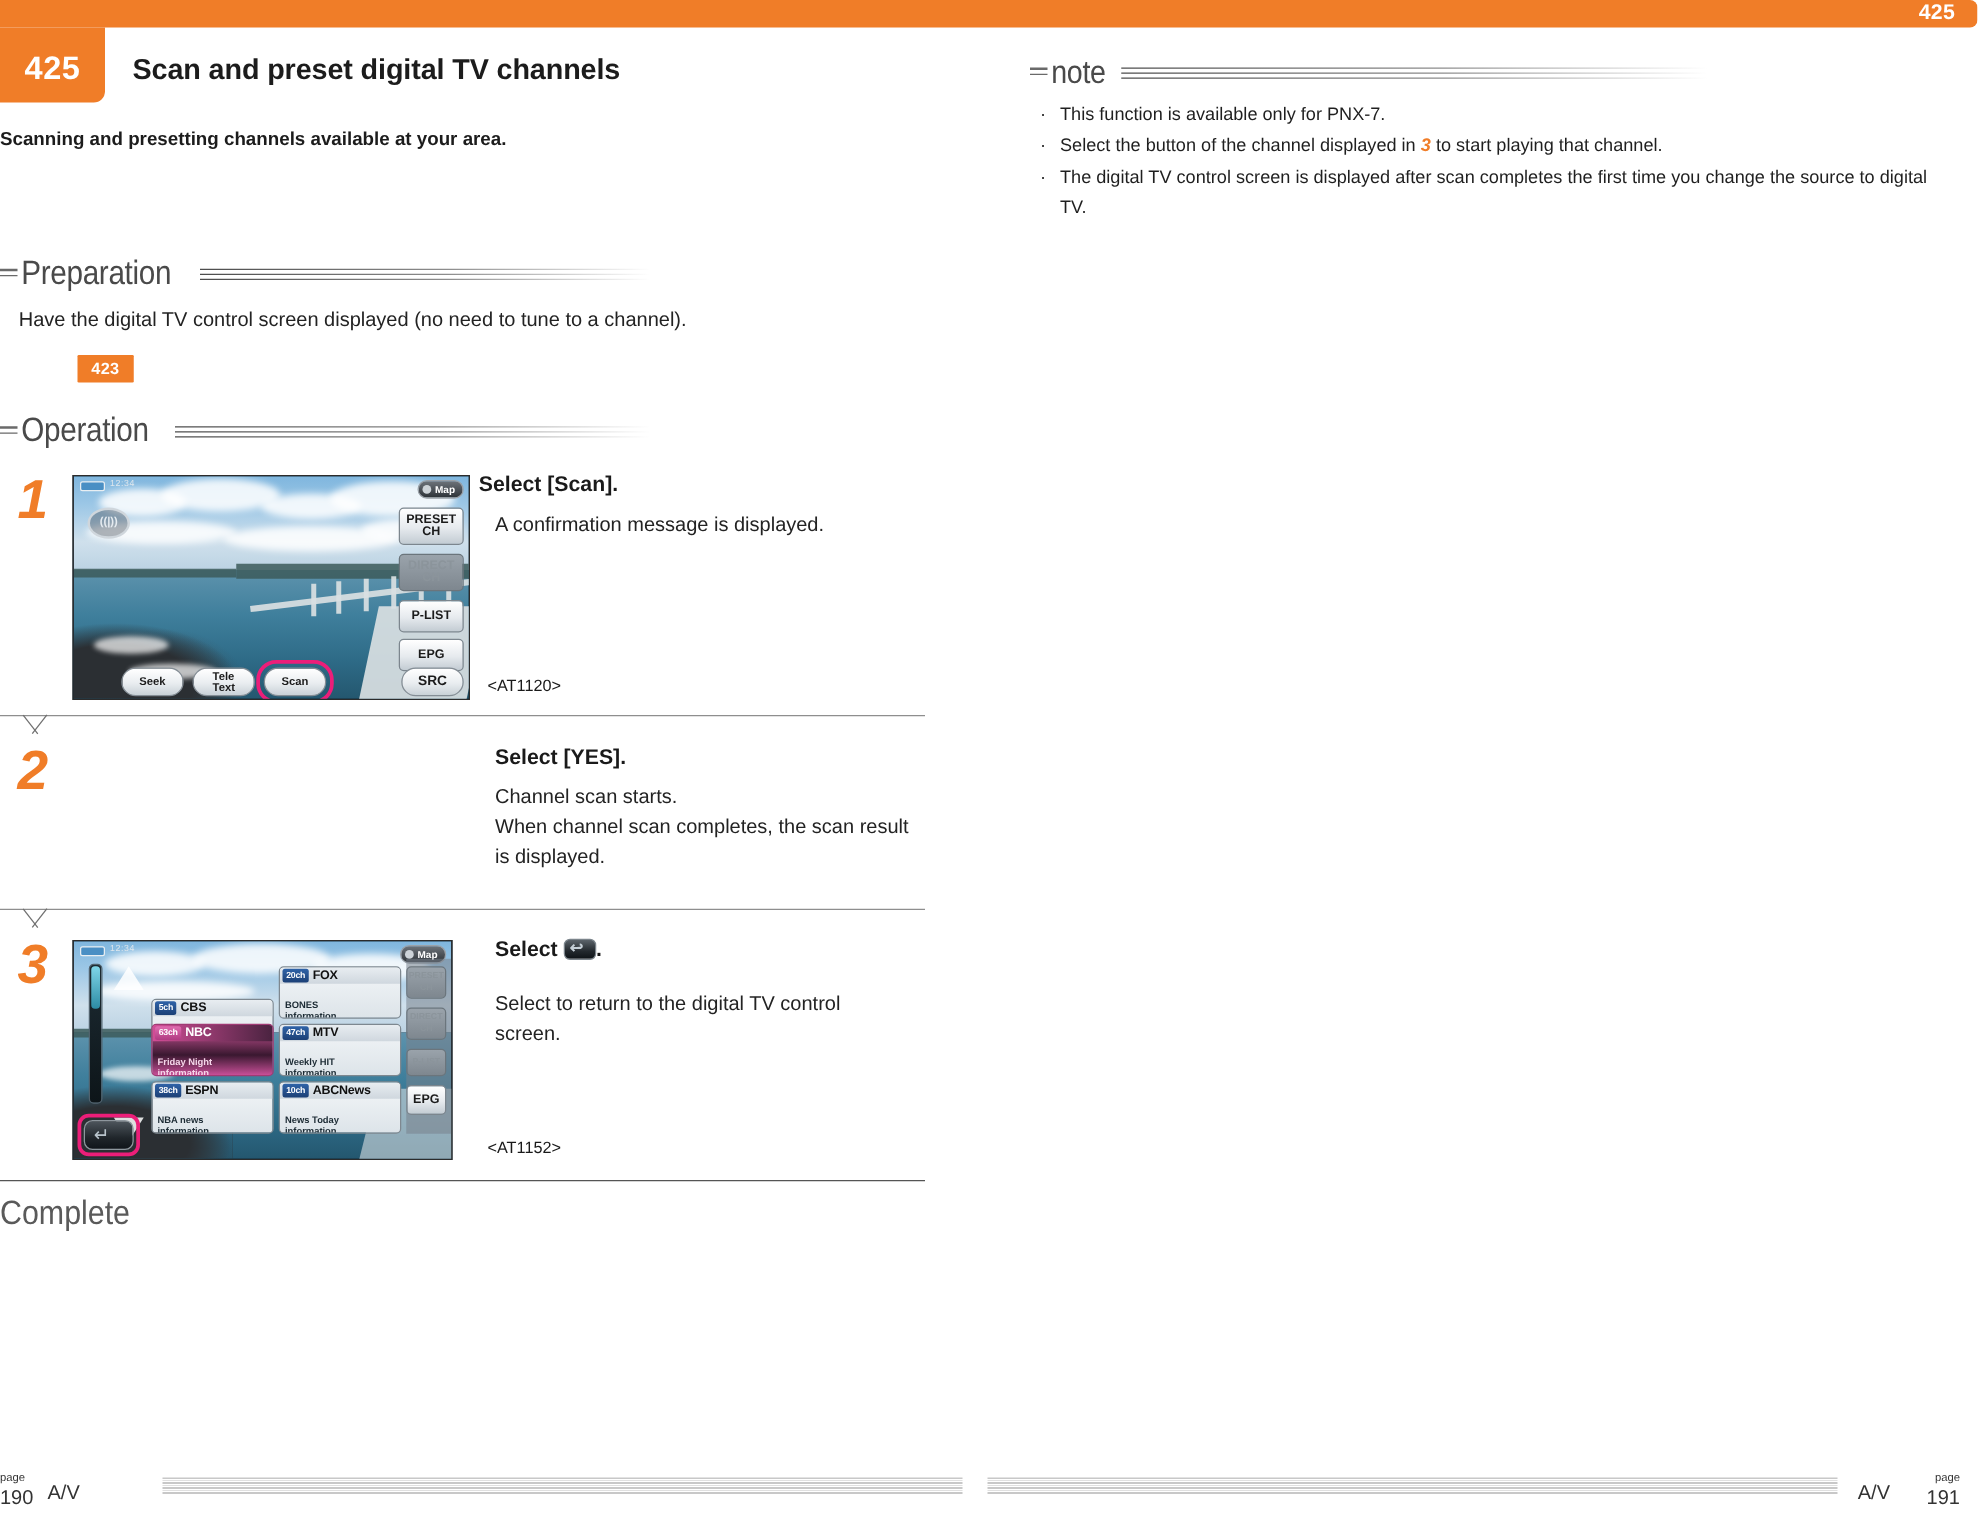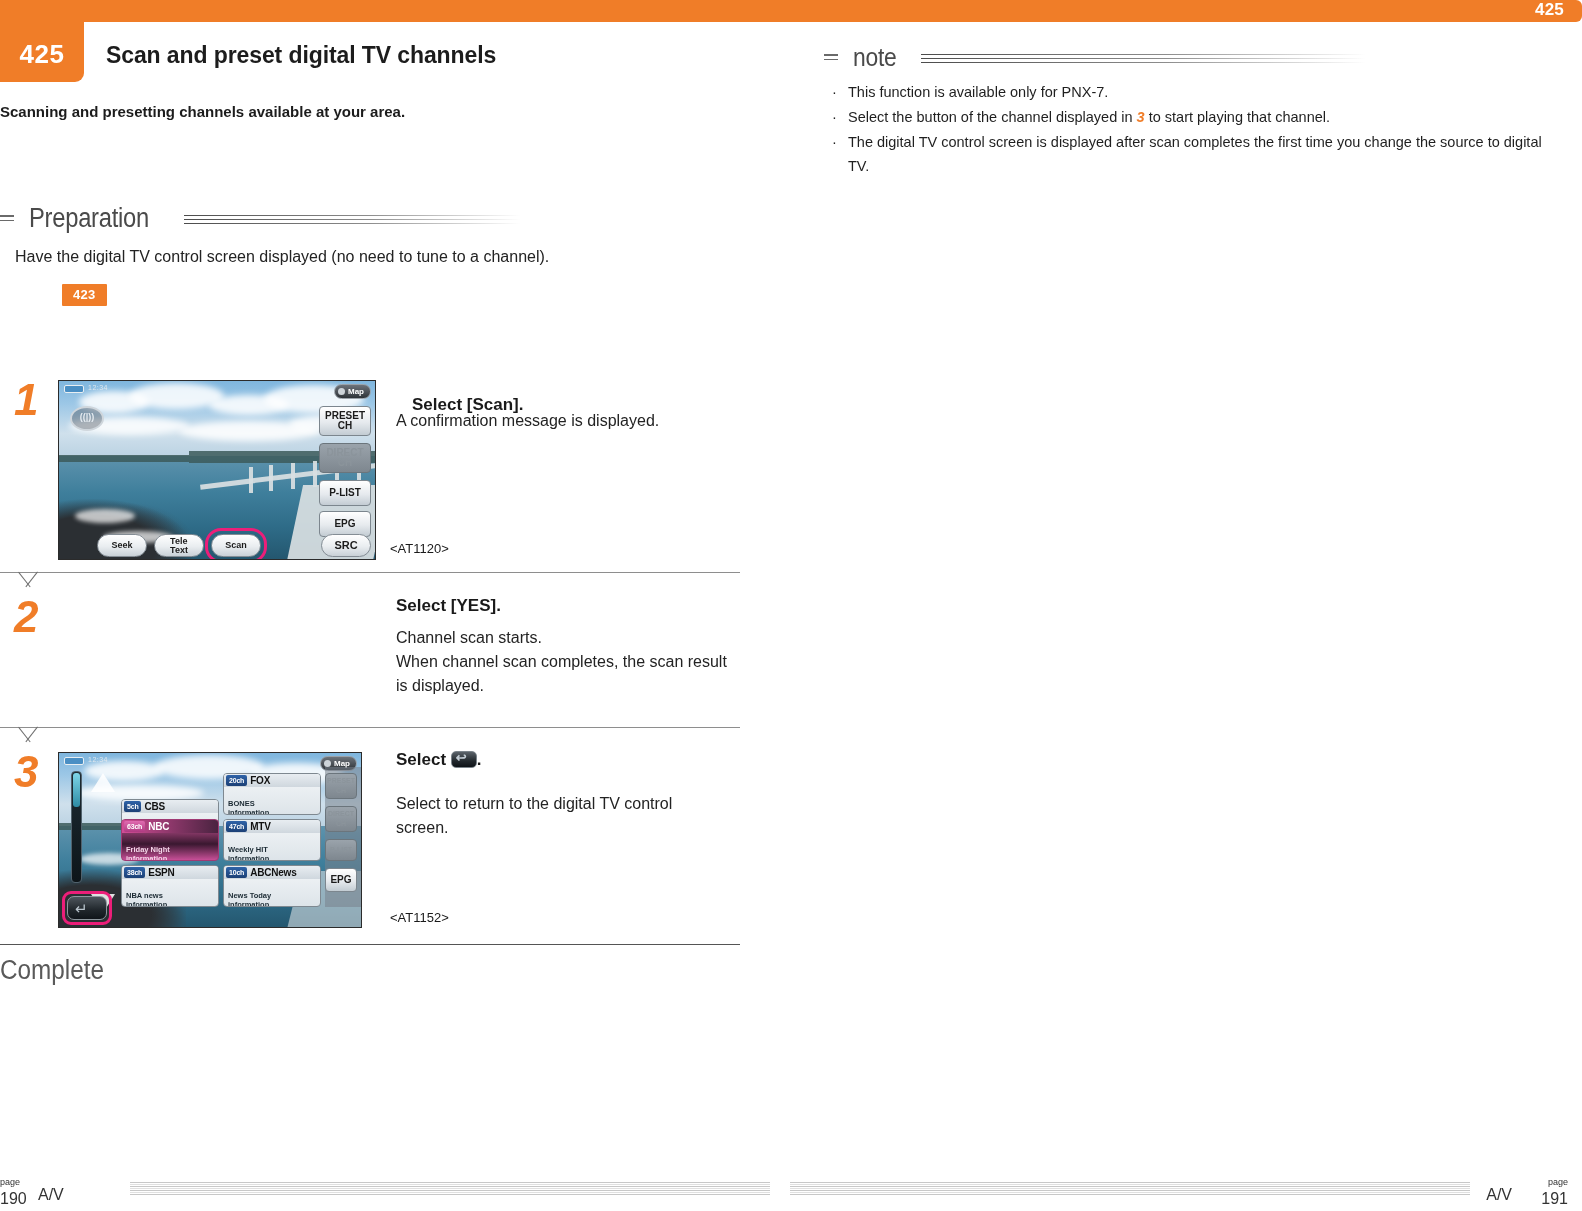--- a/index.html
+++ b/index.html
@@ -39,21 +39,21 @@
     position: absolute; left: 106px; top: 42px;
     font-size: 23px; font-weight: bold; color: #1c1c1c;
     letter-spacing: -0.1px;
   }
   .subtitle {
     position: absolute; left: 0; top: 103px;
     font-size: 15px; font-weight: bold; color: #1c1c1c;
   }
 
   
-  .sec { position: absolute; display: flex; align-items: flex-end; gap: 12px; }
+  .sec { position: absolute; display: flex; align-items: flex-end; }
   .sec-eq {
     display: inline-block; width: 14px; margin-right: 3px; margin-bottom: 9px;
   }
   .sec-eq i {
     display: block; height: 1.5px; background: #6a6a6a; margin-bottom: 3px;
   }
   .sec-label {
     font-size: 27px; color: #4a4a4a; font-weight: normal;
     line-height: 30px; letter-spacing: -0.3px;
     transform: scaleX(0.88); transform-origin: left bottom;
@@ -375,20 +375,32 @@
     <span class="sec-label">Preparation</span>
     <span class="sec-rule">
         <i></i>
         <i></i>
         <i></i>
       </span>
   </div>
   <div class="prep-text">Have the digital TV control screen displayed (no need to tune to a channel).</div>
   <div class="ref-badge">423</div>
 
+  <div class="sec" id="oper-sec">
+    <span class="sec-eq">
+        <i></i>
+        <i></i>
+      </span>
+    <span class="sec-label">Operation</span>
+    <span class="sec-rule">
+        <i></i>
+        <i></i>
+        <i></i>
+      </span>
+  </div>
 
   <div class="step-num" style="left:14px; top:378px;">1</div>
 
   <div class="device" id="dev1" style="left:58px; top:380px; width:318px; height:180px;">
     <div class="sky"></div>
     <div class="clouds">
       <span style="left:20px;  top:10px; width:70px;  height:22px;"></span>
       <span style="left:70px;  top:2px;  width:95px;  height:26px;"></span>
       <span style="left:150px; top:14px; width:80px;  height:20px;"></span>
       <span style="left:205px; top:4px;  width:100px; height:28px;"></span>
@@ -438,21 +450,21 @@
     <div class="btn-oval" style="left:152px; top:153px; width:50px; height:23px;">
       <span>Scan</span>
     </div>
     <div class="hl-box" style="left:146px; top:147px; width:62px; height:35px;"></div>
 
     <div class="btn-oval" style="right:4px; top:153px; width:50px; height:23px; font-size:11px;">
       <span>SRC</span>
     </div>
   </div>
 
-  <div class="step-head" style="left:412px; top:378px;margin-top:17px;">Select [Scan].</div>
+  <div class="step-head" style="left:383px; top:378px;">Select [Scan].</div>
   <div class="step-body" style="left:396px; top:409px; width:350px;">A confirmation message is displayed.</div>
   <div class="step-code" style="left:390px; top:541px;">&lt;AT1120&gt;</div>
 
   <div class="divider" style="left:0; top:568px; width:740px;">
     <div class="hline"></div>
       <div class="notch"></div>
   </div>
 
   <div class="step-num" style="left:14px; top:595px;">2</div>
   <div class="step-head" style="left:396px; top:596px;">Select [YES].</div>

